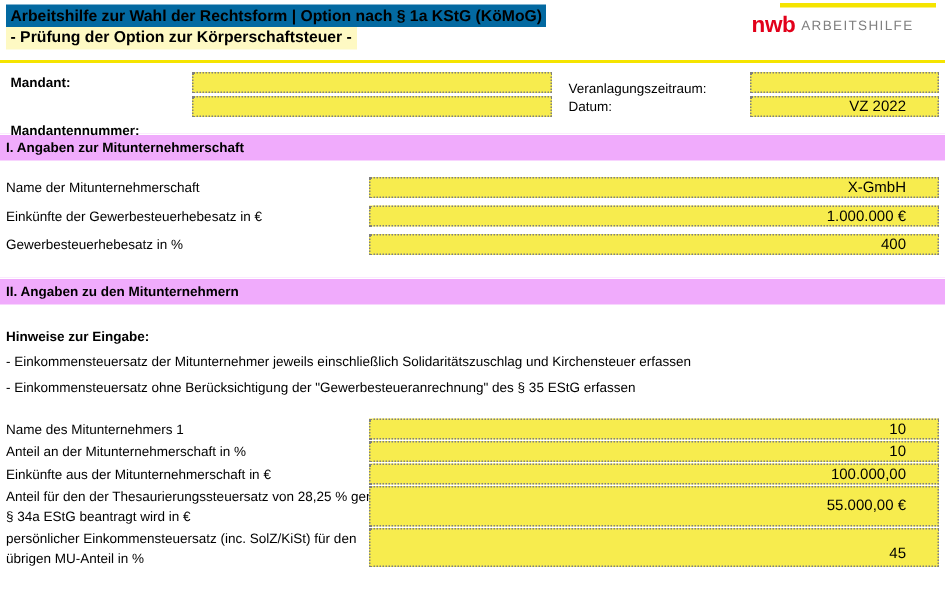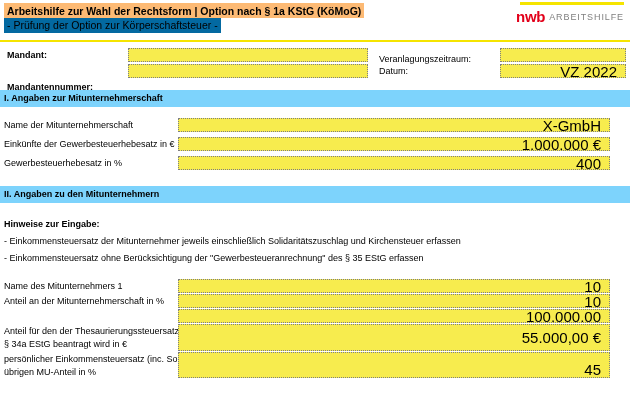--- a/index.html
+++ b/index.html
@@ -29,39 +29,39 @@
     border-bottom: 2px solid #f5e400;
     box-sizing: border-box;
   }
   .title-block {
     position: absolute;
     left: 4px;
     top: 3px;
     width: 430px;
   }
   .title-main {
-    background: #fdba74;
+    background: #0369a1;
     font-weight: bold;
     font-size: 10.5px;
     padding: 2px 3px 1px 3px;
     line-height: 12px;
     display: inline-block;
   }
   .title-sub {
-    background: #0369a1;
-    font-weight: normal;
+    background: #fef9c3;
+    font-weight: bold;
     font-size: 10.5px;
     padding: 1px 3px 2px 3px;
     line-height: 12px;
     display: inline-block;
     margin-top: 0px;
   }
   .logo {
     position: absolute;
-    right: 6px;
+    right: 21px;
     top: 8px;
     white-space: nowrap;
   }
   .logo-nwb {
     font-size: 15px;
     font-weight: bold;
     color: #e2001a;
     letter-spacing: -0.3px;
     display: inline-block;
     vertical-align: middle;
@@ -90,23 +90,23 @@
   .lbl {
     padding: 1px 3px;
     line-height: 13px;
     font-size: 9px;
     box-sizing: border-box;
   }
   .inputbox {
     background: #f7ec4e;
     border: 1px dotted #7f7f7f;
     box-sizing: border-box;
-    padding: 1px 8px;
+    padding: 1px 21px;
     line-height: 12px;
-    font-size: 15px;
+    font-size: 10px;
     text-align: right;
     white-space: nowrap;
     overflow: hidden;
   }
 
   
   .top-grid {
     position: relative;
     margin-top: 6px;
     height: 33px;
@@ -115,21 +115,21 @@
   .tg-left-label2  { position: absolute; left: 4px;   top: 32px; width: 120px; font-weight: bold; }
   .tg-left-box     { position: absolute; left: 128px; top: 0px;  width: 240px; height: 14px; }
   .tg-left-box2    { position: absolute; left: 128px; top: 16px; width: 240px; height: 14px; }
   .tg-right-label  { position: absolute; left: 376px; top: 16px;  width: 120px; }
   .tg-right-label2 { position: absolute; left: 376px; top: 4px; width: 120px; }
   .tg-right-box    { position: absolute; left: 500px; top: 0px;  width: 126px; height: 14px; }
   .tg-right-box2   { position: absolute; left: 500px; top: 16px; width: 126px; height: 14px; }
 
   
   .section-bar {
-    background: #7dd3fc;
+    background: #f0abfc;
     font-weight: bold;
     font-size: 9px;
     padding: 3px 4px;
     margin: 0;
     line-height: 11px;
     border-top: 1px solid #ffffff;
     border-bottom: 1px solid #ffffff;
   }
 
   
@@ -139,24 +139,24 @@
   }
   .drow .dlabel {
     position: absolute;
     left: 4px;
     top: 0;
     line-height: 14px;
     font-size: 9px;
   }
   .drow .dfield {
     position: absolute;
-    right: 20px;
+    right: 4px;
     top: 0px;
     height: 14px;
-    width: 432px;
+    width: 380px;
   }
 
   
   .hint-title {
     font-weight: bold;
     font-size: 9px;
     padding: 0 4px;
     line-height: 13px;
   }
   .hint-line {
@@ -264,20 +264,21 @@
 
   <div class="drow">
     <div class="dlabel">Name des Mitunternehmers 1</div>
     <div class="inputbox dfield">10</div>
   </div>
   <div class="drow">
     <div class="dlabel">Anteil an der Mitunternehmerschaft in %</div>
     <div class="inputbox dfield">10</div>
   </div>
   <div class="drow">
+    <div class="dlabel">Einkünfte aus der Mitunternehmerschaft in €</div>
     <div class="inputbox dfield">100.000,00</div>
   </div>
   <div class="drow tall">
     <div class="dlabel">Anteil für den der Thesaurierungssteuersatz von 28,25 % gem. § 34a EStG beantragt wird in €</div>
     <div class="inputbox dfield">55.000,00 €</div>
   </div>
   <div class="drow tall2">
     <div class="dlabel">persönlicher Einkommensteuersatz (inc. SolZ/KiSt) für den übrigen MU-Anteil in %</div>
     <div class="inputbox dfield">45</div>
   </div>

